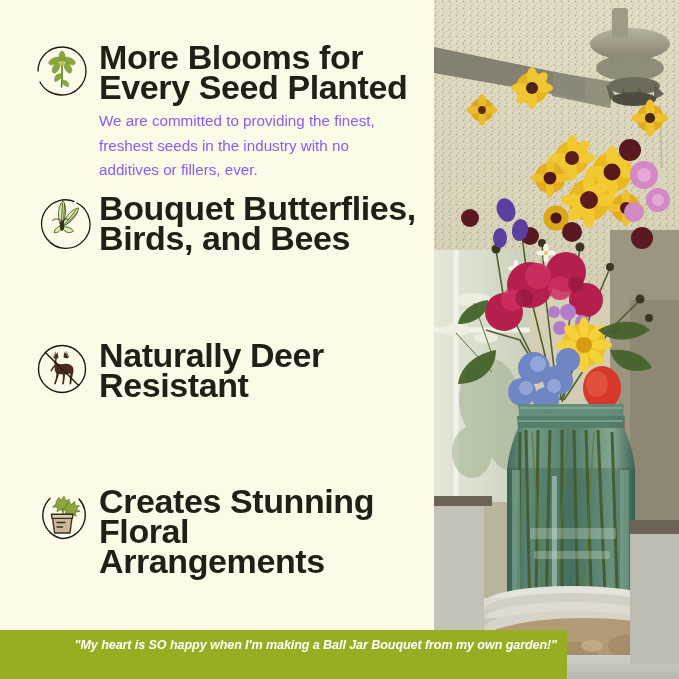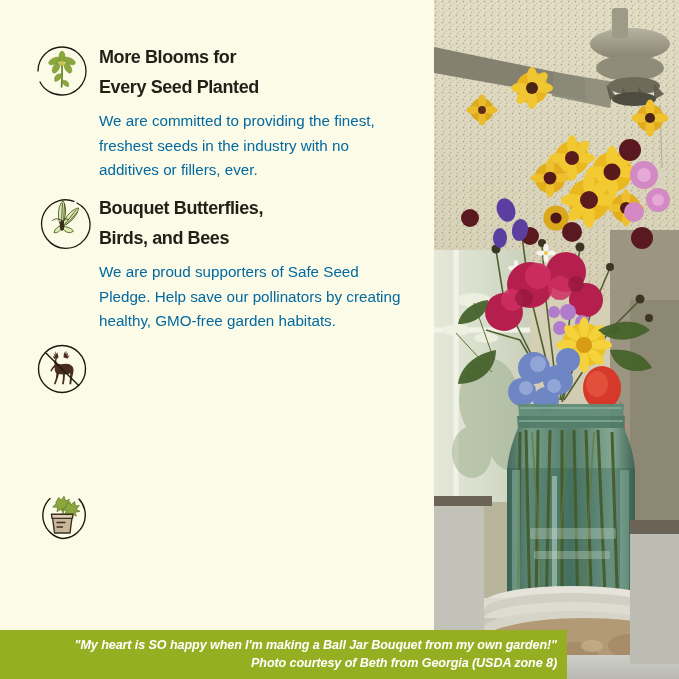--- a/index.html
+++ b/index.html
@@ -48,33 +48,33 @@
   .feat-body {
     position: absolute;
     left: 99px;
     top: 0;
     width: 322px;
   }
   .feat-title {
     margin: 0;
     font-family: "Liberation Sans", sans-serif;
     font-weight: bold;
-    font-size: 18px;
+    font-size: 34px;
     line-height: 30px;
     letter-spacing: -0.4px;
     color: #231f17;
     white-space: pre-line;
   }
   .feat-desc {
     margin: 7px 0 0 0;
     font-family: "Liberation Sans", sans-serif;
     font-weight: normal;
     font-size: 15.2px;
     line-height: 24.5px;
-    color: #0369a1;
+    color: #8b5cf6;
     white-space: pre-line;
   }
 
   
   #photo {
     position: absolute;
     left: 434px;
     top: 0;
     width: 245px;
     height: 679px;
@@ -156,23 +156,20 @@
             <path d="M44.5 19 L33 32"></path>
           </g>
           <ellipse cx="29" cy="32.5" rx="1.9" ry="5" fill="#3a3018" stroke="#2a2212" stroke-width="0.6"></ellipse>
           <path d="M28.4 27.5 C25 25 21.5 25.5 19.5 27.5" fill="none" stroke="#3a3018" stroke-width="0.9" stroke-linecap="round"></path>
           <path d="M30 27.5 C32 25.5 33.5 25.5 35 26.5" fill="none" stroke="#3a3018" stroke-width="0.9" stroke-linecap="round"></path>
         </svg>
       </div>
       <div class="feat-body">
         <h2 class="feat-title">Bouquet Butterflies,
 Birds, and Bees</h2>
-        <p class="feat-desc">We are proud supporters of Safe Seed
-Pledge. Help save our pollinators by creating
-healthy, GMO-free garden habitats.</p>
       </div>
     </div>
 
     <div class="feature" style="top:340px;">
       <div class="feat-icon">
         <svg viewBox="0 0 58 58" xmlns="http://www.w3.org/2000/svg">
           <circle cx="29" cy="29" r="23.5" fill="none" stroke="#1d1a12" stroke-width="1.4"></circle>
           <g fill="#4a2c1c">
             <path d="M30.5 17.5 L31.2 11.5 L32 14 L33.3 10.5 L33.6 14.8 L35.2 12.3 L34.4 16.5
                      L36.6 15 L34.8 18.6 Z"></path>
@@ -183,20 +180,22 @@
                      L39 38.2 L38.2 44.2 L36.4 44.2 L37 38 L37.3 33.6 L32 34.4 L31.6 39.2
                      L30.8 44.3 L29 44.3 L29.8 39 L30 34.5 L26 34.1 L24.6 38.8 L22.6 44.3
                      L20.9 44.3 L22.8 38.6 L23.4 33.6 C22 31.8 21.4 29.5 21.8 27.2
                      L20.4 28.6 L18.6 31.6 L17.2 31 L19.2 27.4 L21.8 24.6 C21 23.2 21 21.4
                      21.8 19.9 C22.5 18.6 23.9 17.8 25.5 17.6 Z"></path>
           </g>
           <path d="M12.4 12.4 L45.6 45.6" stroke="#1d1a12" stroke-width="1.4" stroke-linecap="round" fill="none"></path>
         </svg>
       </div>
       <div class="feat-body">
+        <h2 class="feat-title">Naturally Deer
+Resistant</h2>
       </div>
     </div>
 
     <div class="feature" style="top:486px;">
       <div class="feat-icon">
         <svg viewBox="0 0 58 58" xmlns="http://www.w3.org/2000/svg">
           <path d="M17 12.5 A23.5 23.5 0 0 0 29 52.5 A23.5 23.5 0 0 0 46 13" fill="none" stroke="#1d1a12" stroke-width="1.4" stroke-linecap="round"></path>
           <g fill="#8aa63c" stroke="#5d7424" stroke-width="0.7" stroke-linejoin="round">
             <path d="M23 16 L25.8 11.4 L28.2 14.2 L31 10.2 L32.6 14.8 L36.6 13.4 L34 17.6
                      L38.4 18.8 L33.6 20.8 L36 24.4 L31 23 L30.4 27 L27.8 23.2 L24 25.8
@@ -208,20 +207,22 @@
           <path d="M29.5 27 C29.8 30 29.7 32.5 29.5 34.5" fill="none" stroke="#5d7424" stroke-width="1.4"></path>
           <path d="M19.5 31.5 L39 31.5 L37 47 L21.5 47 Z" fill="#c9b799" stroke="#3b2f22" stroke-width="1.4" stroke-linejoin="round"></path>
           <path d="M18.4 28.2 L40 28.2 L39.4 32.4 L19 32.4 Z" fill="#dccdb2" stroke="#3b2f22" stroke-width="1.4" stroke-linejoin="round"></path>
           <g stroke="#3b2f22" stroke-width="1.3" stroke-linecap="round">
             <path d="M24 36.5 L32 36.5"></path>
             <path d="M24 41 L29.5 41"></path>
           </g>
         </svg>
       </div>
       <div class="feat-body">
+        <h2 class="feat-title">Creates Stunning Floral
+Arrangements</h2>
       </div>
     </div>
 
   </div>
 
   <div id="photo">
     <svg viewBox="0 0 245 679" xmlns="http://www.w3.org/2000/svg" preserveAspectRatio="xMidYMid slice">
       <defs>
         <linearGradient id="wallG" x1="0" y1="0" x2="0" y2="1">
           <stop offset="0" stop-color="#e2ddc4"></stop>
@@ -612,16 +613,15 @@
       <rect x="0" y="655" width="245" height="24" fill="url(#tableG)"></rect>
       <rect x="0" y="500" width="50" height="180" fill="#c3c2b8"></rect>
       <rect x="0" y="496" width="58" height="10" fill="#6b6355"></rect>
       <rect x="196" y="520" width="49" height="14" fill="#6b6355"></rect>
       <rect x="196" y="534" width="49" height="130" fill="#bdbcb2"></rect>
     </svg>
   </div>
 
   <div id="caption-bar">
     <span class="caption-line">"My heart is SO happy when I'm making a Ball Jar Bouquet from my own garden!"</span>
-    <span class="caption-line">Photo courtesy of Beth from Georgia (USDA zone 8)</span>
   </div>
 
 </div>
 
 </body></html>

